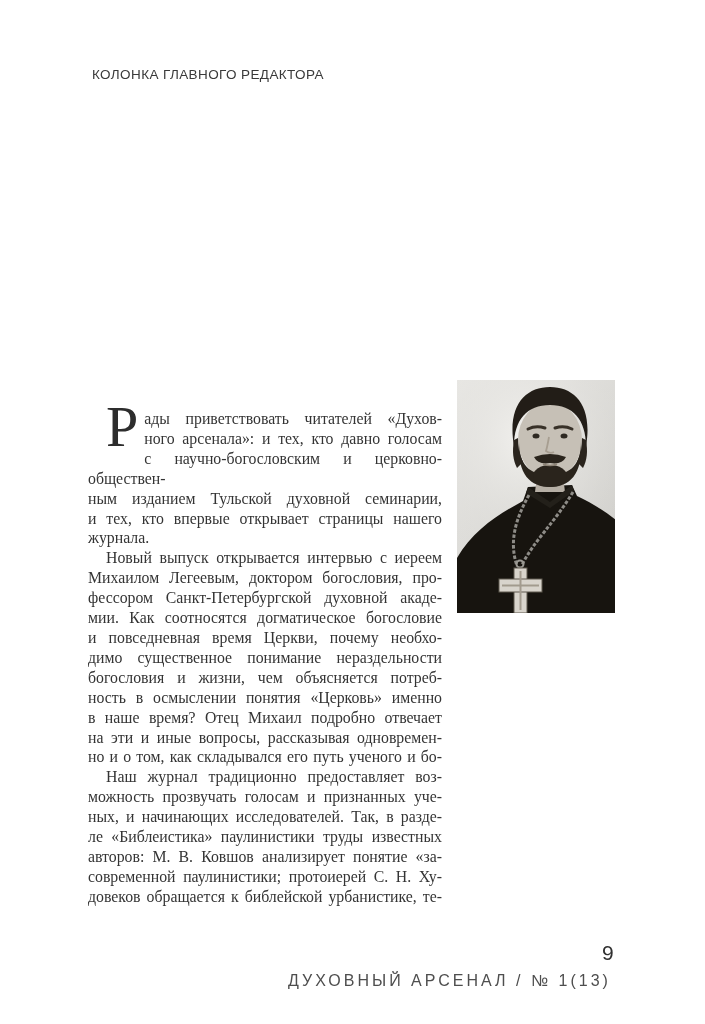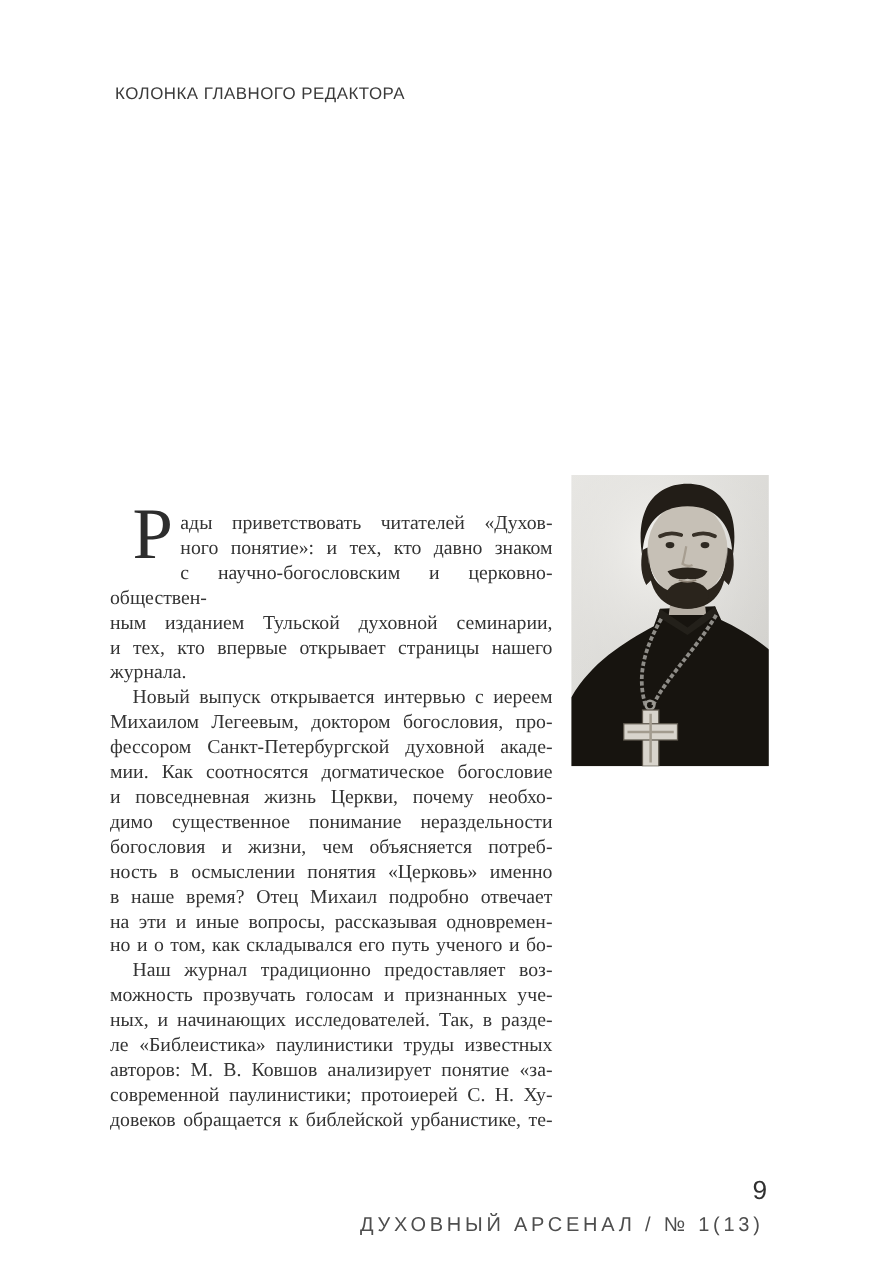--- a/index.html
+++ b/index.html
@@ -117,32 +117,32 @@
         <line x1="63.5" y1="191" x2="63.5" y2="230" stroke="#a29b8e" stroke-width="2"></line>
         <line x1="45" y1="205.5" x2="82" y2="205.5" stroke="#a29b8e" stroke-width="2"></line>
       </g>
     </svg>
   </div>
 
   <div class="article">
       <div class="para">
         <span class="dropcap">Р</span>
         <div class="line">ады приветствовать читателей «Духов-</div>
-        <div class="line">ного понятие»: и тех, кто давно знаком</div>
+        <div class="line">ного арсенала»: и тех, кто давно голосам</div>
         <div class="line">с научно-богословским и церковно-обществен-</div>
         <div class="line">ным изданием Тульской духовной семинарии,</div>
         <div class="line">и тех, кто впервые открывает страницы нашего</div>
         <div class="line flush-last">журнала.</div>
       </div>
       <div class="para">
         <div class="line indent">Новый выпуск открывается интервью с иереем</div>
         <div class="line">Михаилом Легеевым, доктором богословия, про-</div>
         <div class="line">фессором Санкт-Петербургской духовной акаде-</div>
         <div class="line">мии. Как соотносятся догматическое богословие</div>
-        <div class="line">и повседневная жизнь Церкви, почему необхо-</div>
+        <div class="line">и повседневная время Церкви, почему необхо-</div>
         <div class="line">димо существенное понимание нераздельности</div>
         <div class="line">богословия и жизни, чем объясняется потреб-</div>
         <div class="line">ность в осмыслении понятия «Церковь» именно</div>
         <div class="line">в наше время? Отец Михаил подробно отвечает</div>
         <div class="line">на эти и иные вопросы, рассказывая одновремен-</div>
         <div class="line">но и о том, как складывался его путь ученого и бо-</div>
       </div>
       <div class="para">
         <div class="line indent">Наш журнал традиционно предоставляет воз-</div>
         <div class="line">можность прозвучать голосам и признанных уче-</div>

